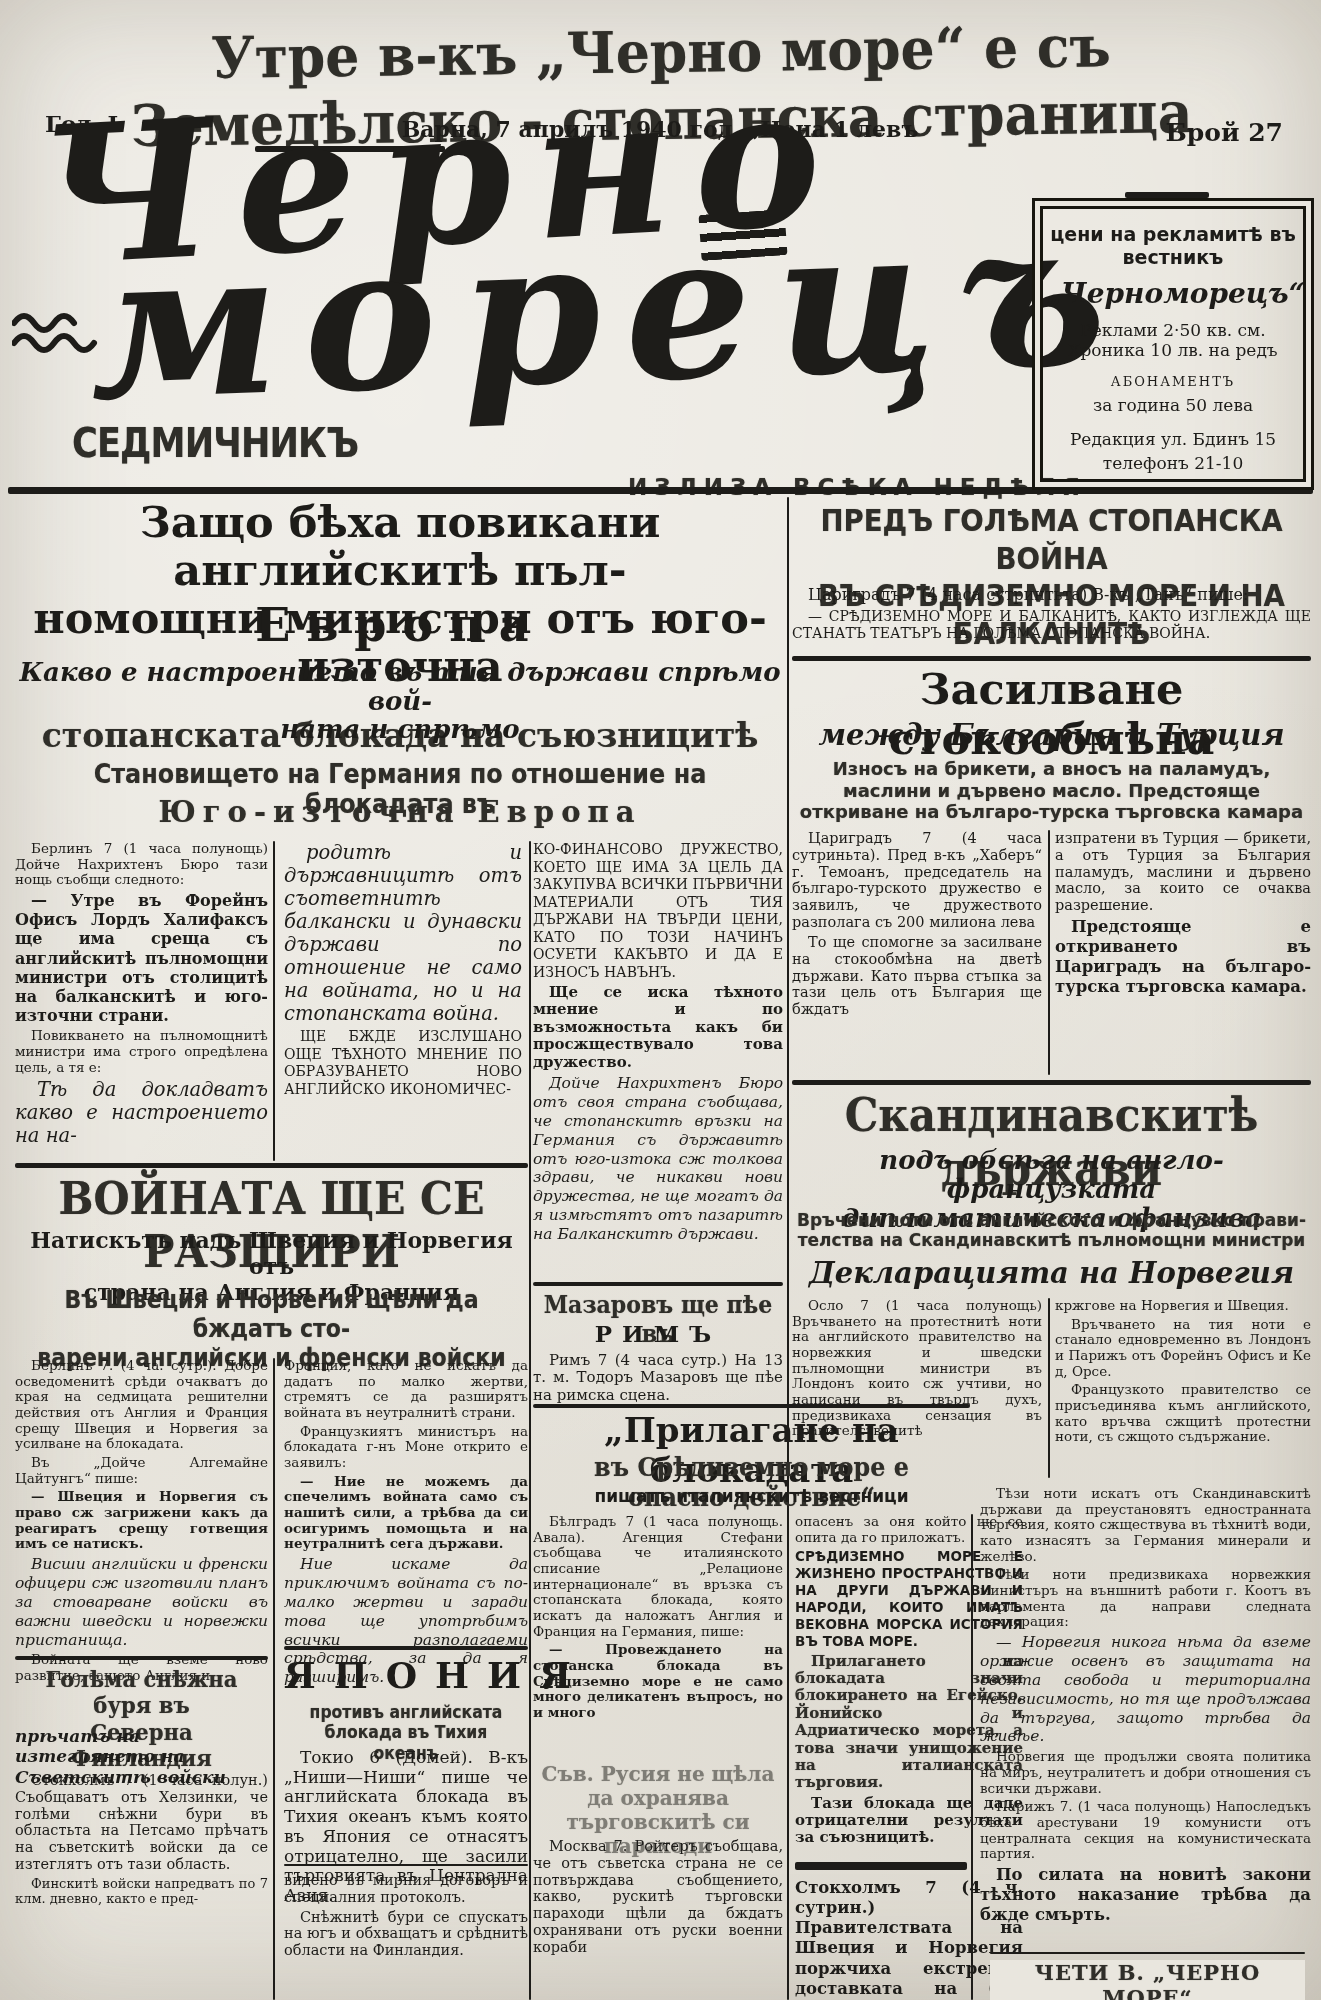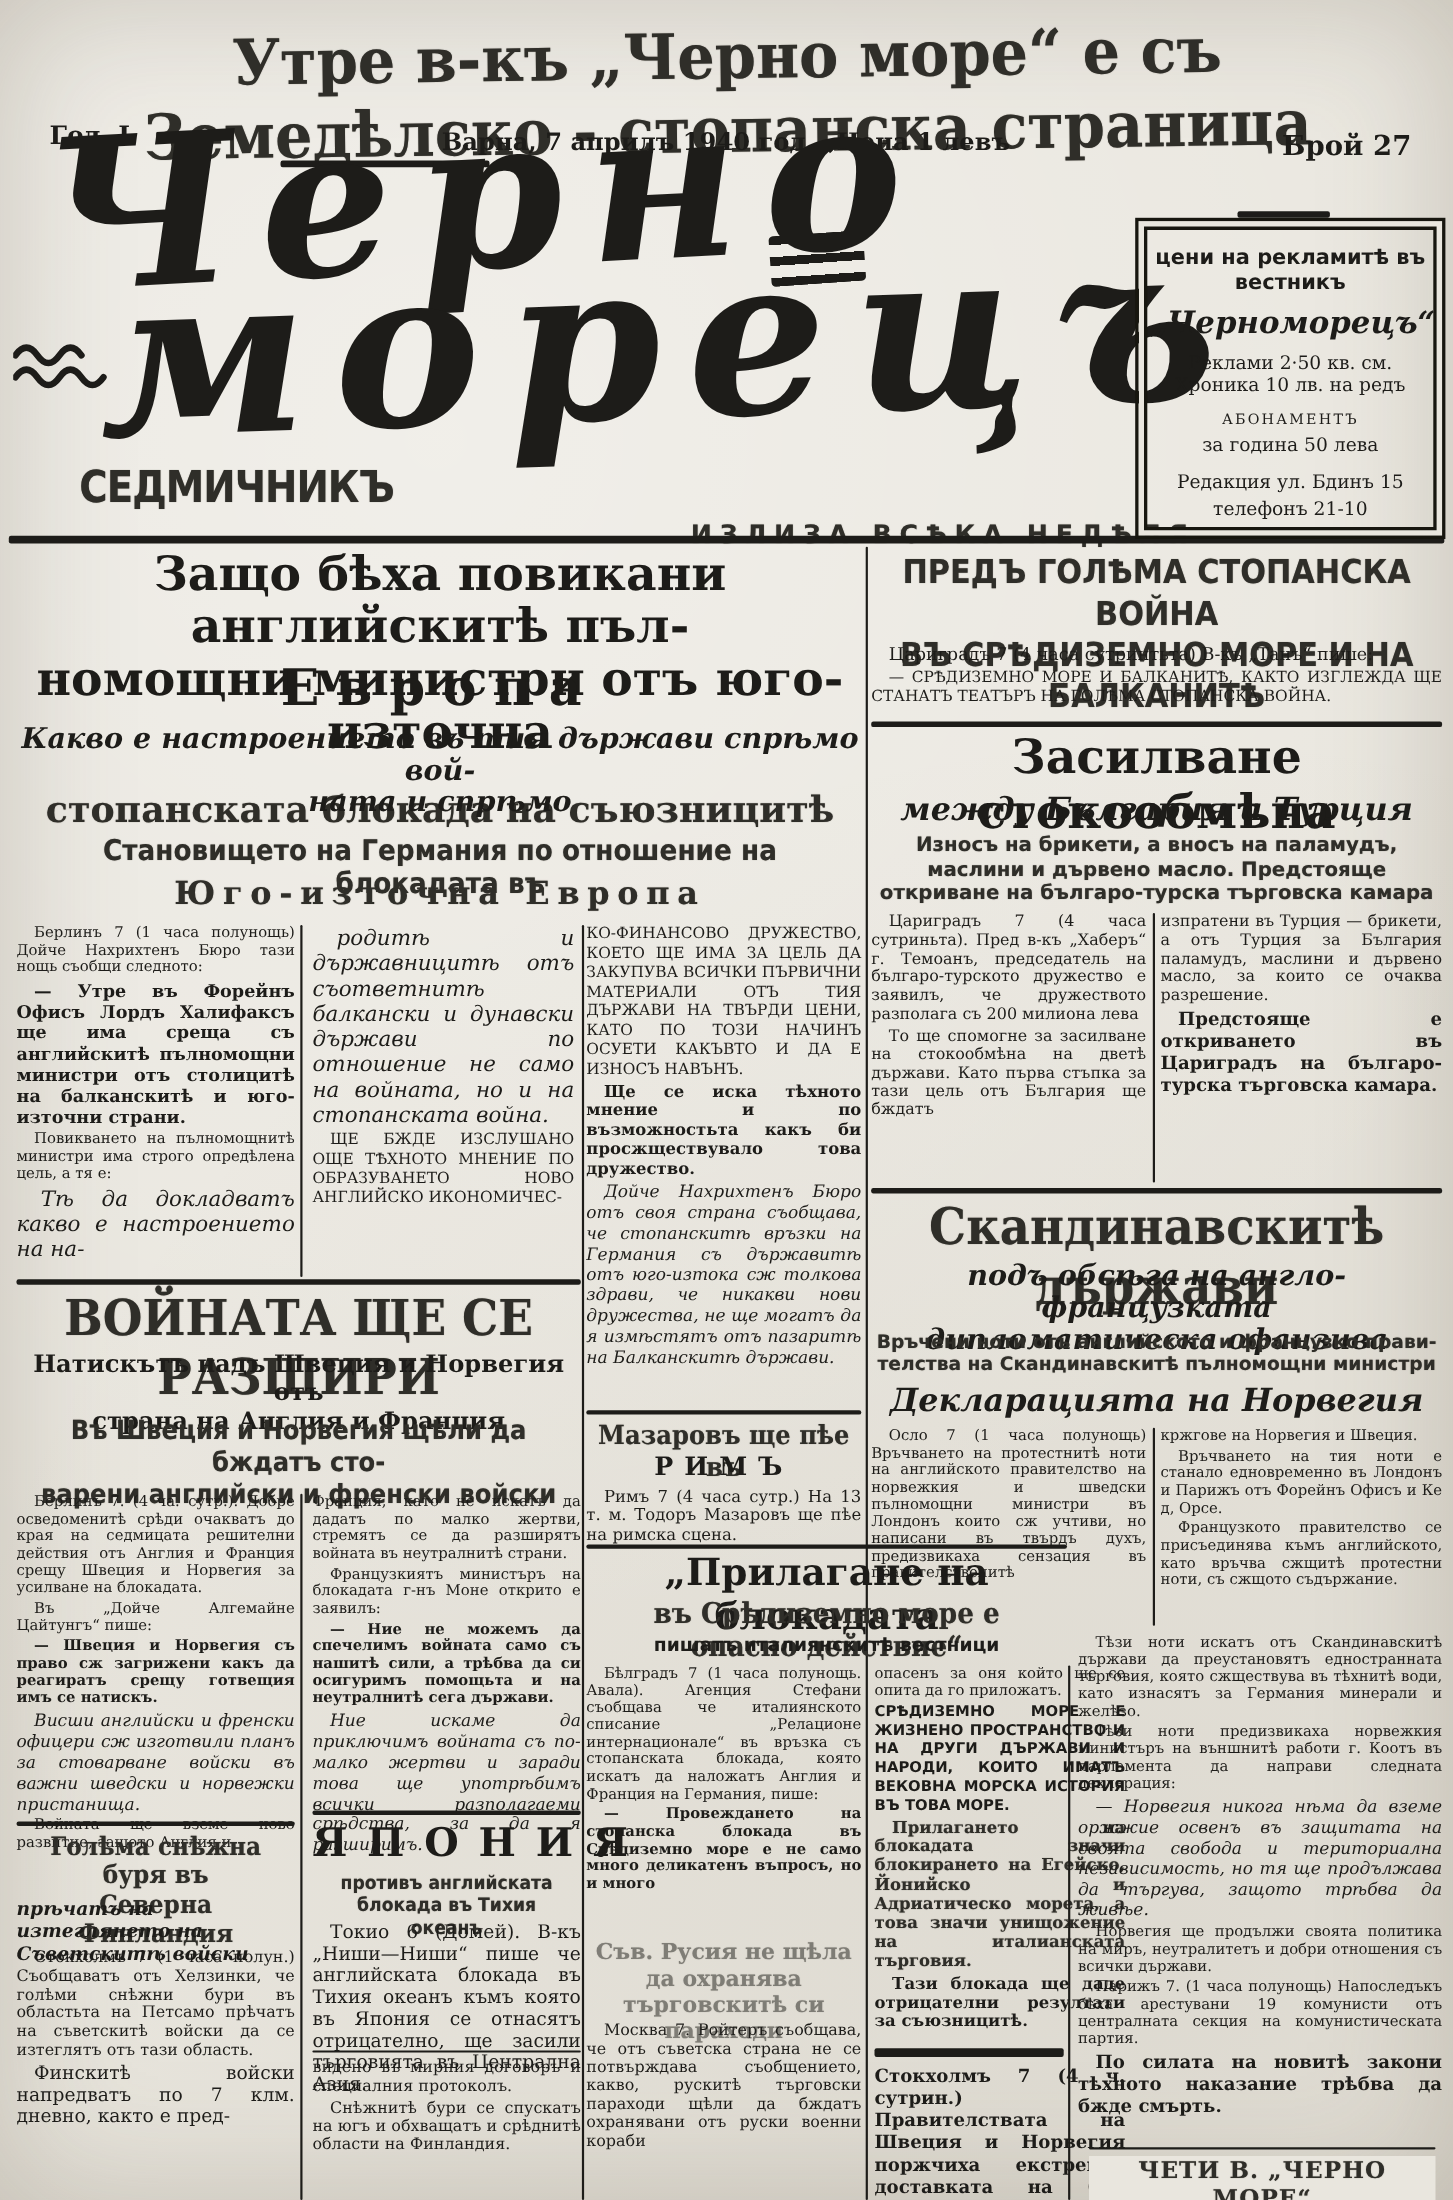--- a/index.html
+++ b/index.html
@@ -124,21 +124,21 @@
     <p class="p-it">Ние искаме да приключимъ войната съ по-малко жертви и заради това ще употрѣбимъ всички разполагаеми срѣдства, за да я разширимъ.</p>
   </div>
   <div class="rule" style="top:1358px;left:273px;width:2px;height:642px;"></div>
 
   <div class="rule" style="top:1656px;left:15px;width:253px;height:4px;"></div>
   <div class="abs ctr b pre cond worn" style="top:1666px;left:15px;width:253px;font-size:23px;line-height:1.15;">Голѣма снѣжна буря въ
 Северна Финландия</div>
   <div class="abs b" style="top:1726px;left:15px;width:253px;font-size:17px;line-height:1.2;font-style:italic;">прѣчатъ на изтеглянето на Съветскитѣ войски</div>
   <div class="abs col" style="top:1772px;left:15px;width:253px;">
     <p style="font-size:14.5px;">Стокхолмъ 7 (1 часа полун.) Съобщаватъ отъ Хелзинки, че голѣми снѣжни бури въ областьта на Петсамо прѣчатъ на съветскитѣ войски да се изтеглятъ отъ тази область.</p>
-    <p style="font-size:17px;">Финскитѣ войски напредватъ по 7 клм. дневно, както е пред-</p>
+    <p style="font-size:13px;">Финскитѣ войски напредватъ по 7 клм. дневно, както е пред-</p>
   </div>
 
   <div class="rule" style="top:1646px;left:284px;width:244px;height:4px;"></div>
   <div class="abs ctr b" style="top:1654px;left:284px;width:244px;font-size:36px;letter-spacing:18px;">ЯПОНИЯ</div>
   <div class="abs ctr b sans cond worn" style="top:1702px;left:284px;width:244px;font-size:17px;line-height:1.2;">противъ английската блокада въ Тихия океанъ</div>
   <div class="abs col" style="top:1748px;left:284px;width:244px;">
     <p style="font-size:17px;">Токио 6 (Домей). В-къ „Ниши—Ниши“ пише че английската блокада въ Тихия океанъ къмъ която въ Япония се отнасятъ отрицателно, ще засили търговията въ Централна Азия.</p>
   </div>
   <div class="rule" style="top:1864px;left:284px;width:244px;height:2px;"></div>
   <div class="abs col" style="top:1872px;left:284px;width:244px;">

